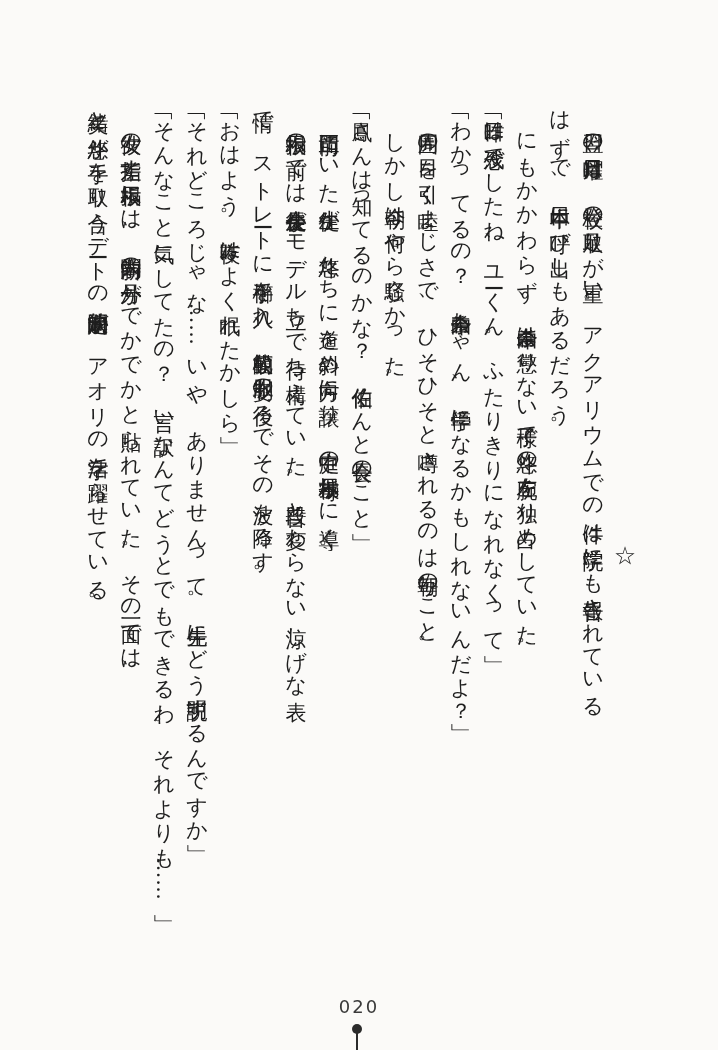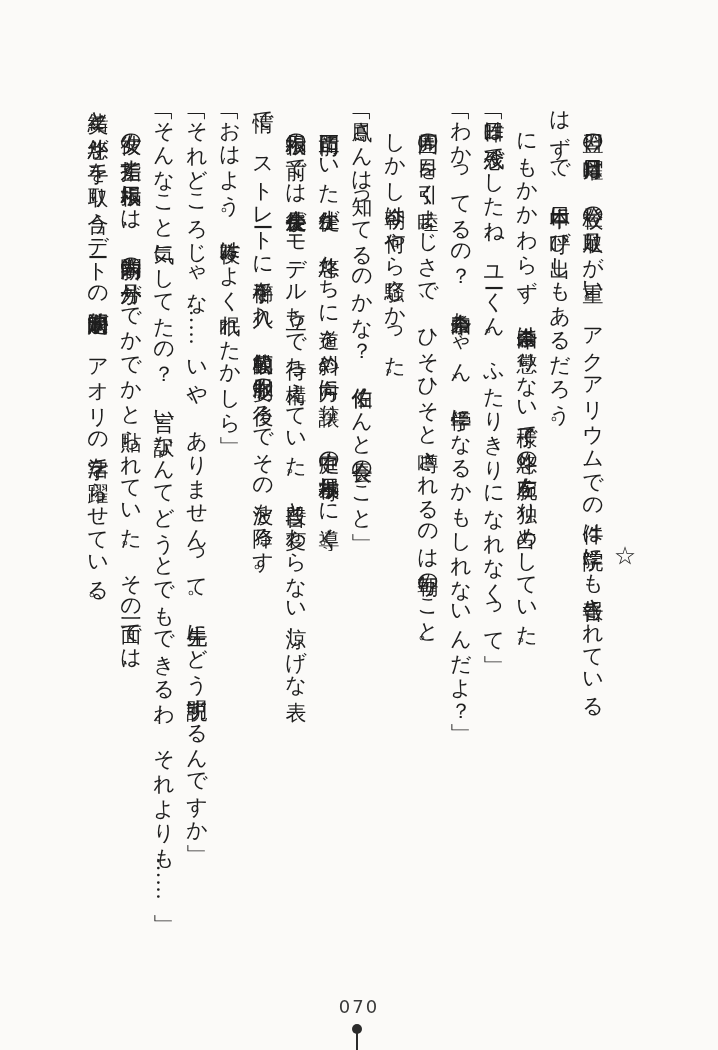--- a/index.html
+++ b/index.html
@@ -97,19 +97,19 @@
     <p class="indent">掲示板の前では生徒会長がモデル立ちで待ち構えていた。普段と変わらない涼しげな表</p>
     <p class="flush">情で、ストレートに手櫛を入れ、模範的な制服姿の後ろでその波を降ろす。</p>
     <p class="dialogue">「おはよう。昨夜はよく眠れたかしら」</p>
     <p class="dialogue">「それどころじゃな……いや、ありませんって。先生にどう説明するんですか」</p>
     <p class="dialogue">「そんなこと気にしてたの？　言い訳なんてどうとでもできるわ。それよりも……」</p>
     <p class="indent">彼女の指差す掲示板には、学内新聞の号外がでかでかと貼られていた。その一面では、</p>
     <p class="flush">美緒と悠斗が手を取り合うデートの決定的瞬間が、アオリの活字を躍らせている。</p>
   </div>
 
   <div class="page-footer">
-    <span class="page-number">070</span>
+    <span class="page-number">020</span>
   </div>
 
   <div class="binding-dot"></div>
   <div class="binding-stem"></div>
 
 </div>
 
 </body></html>

